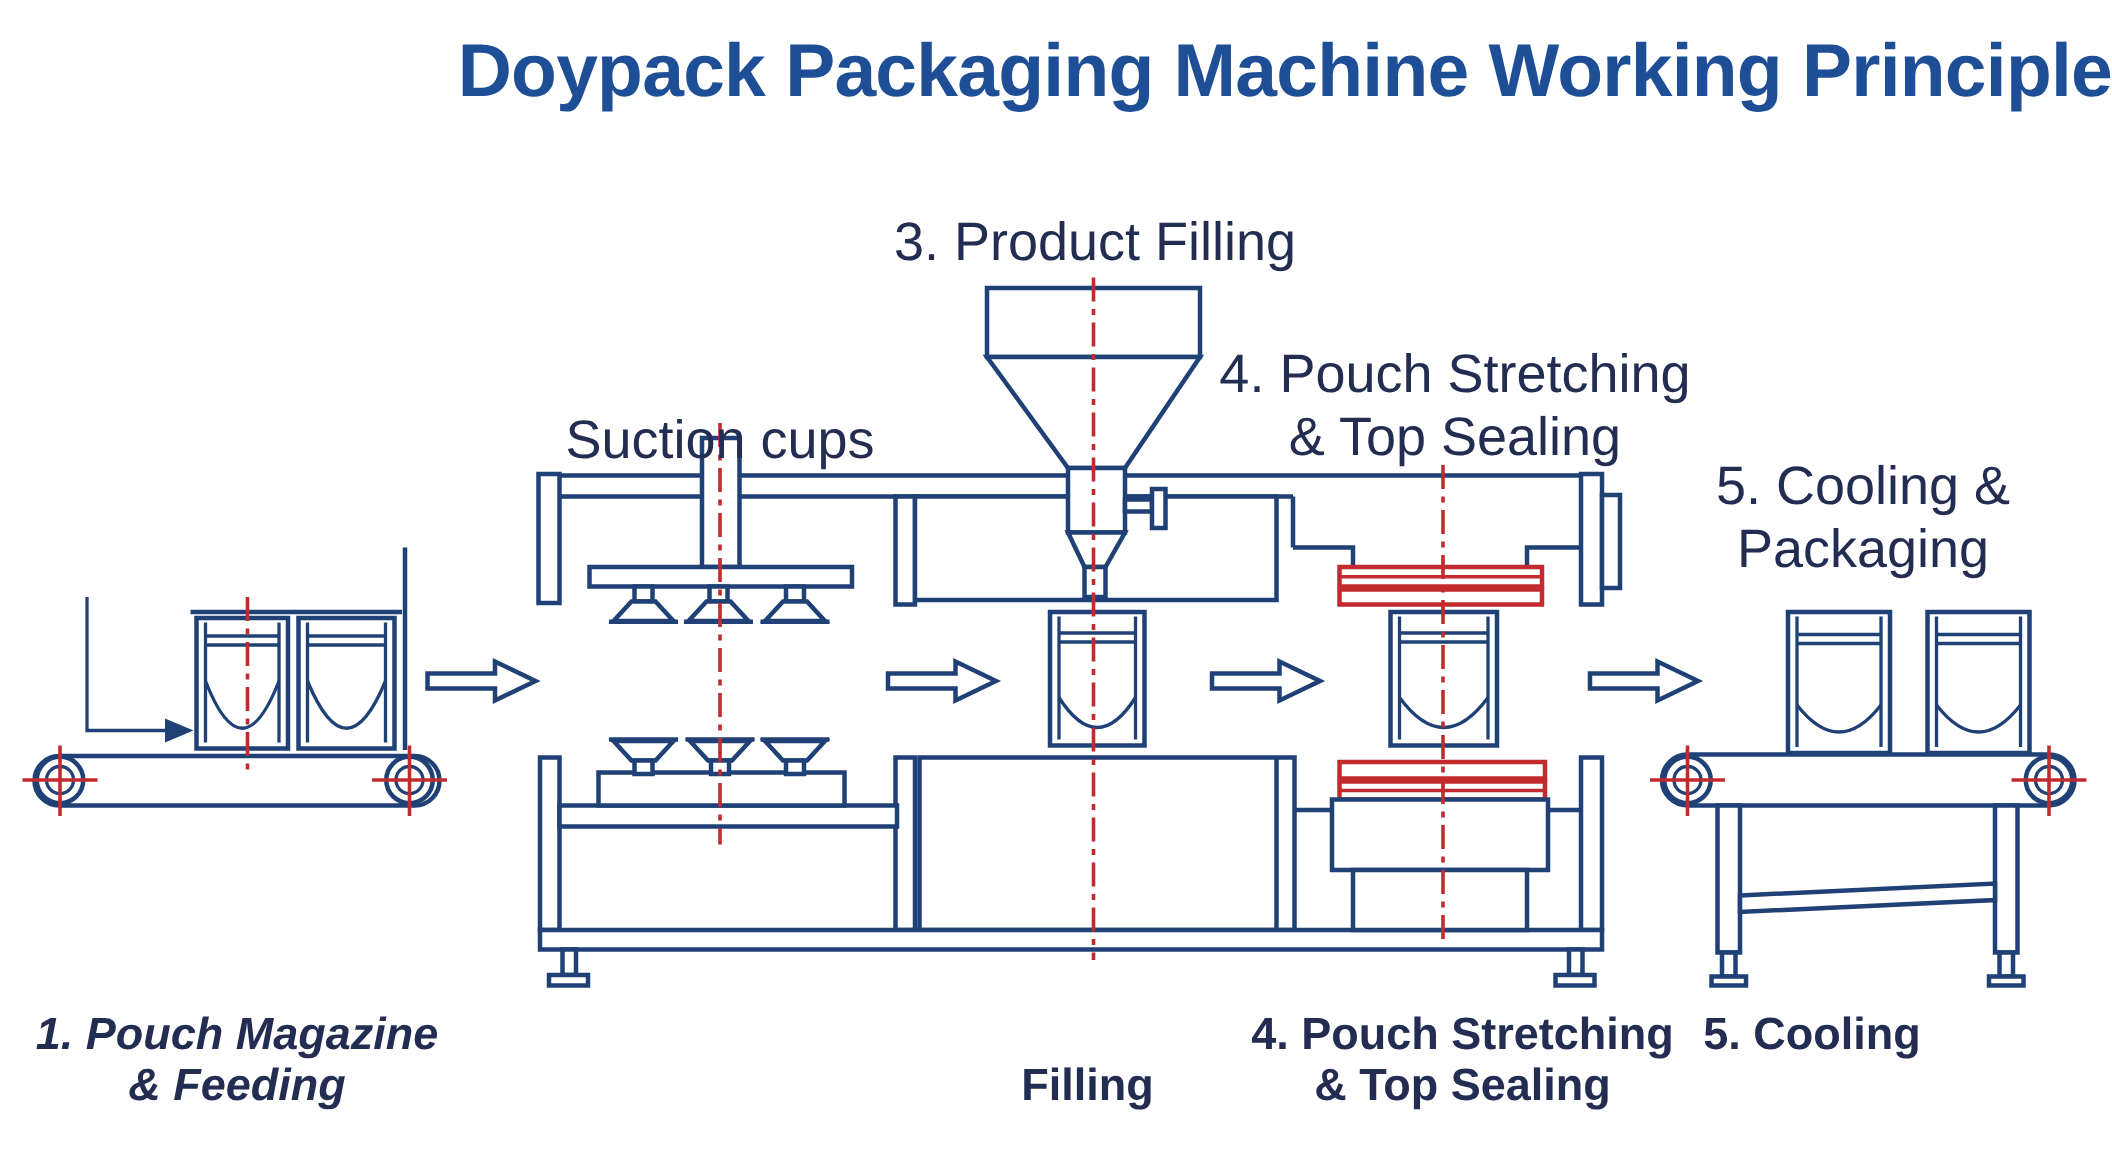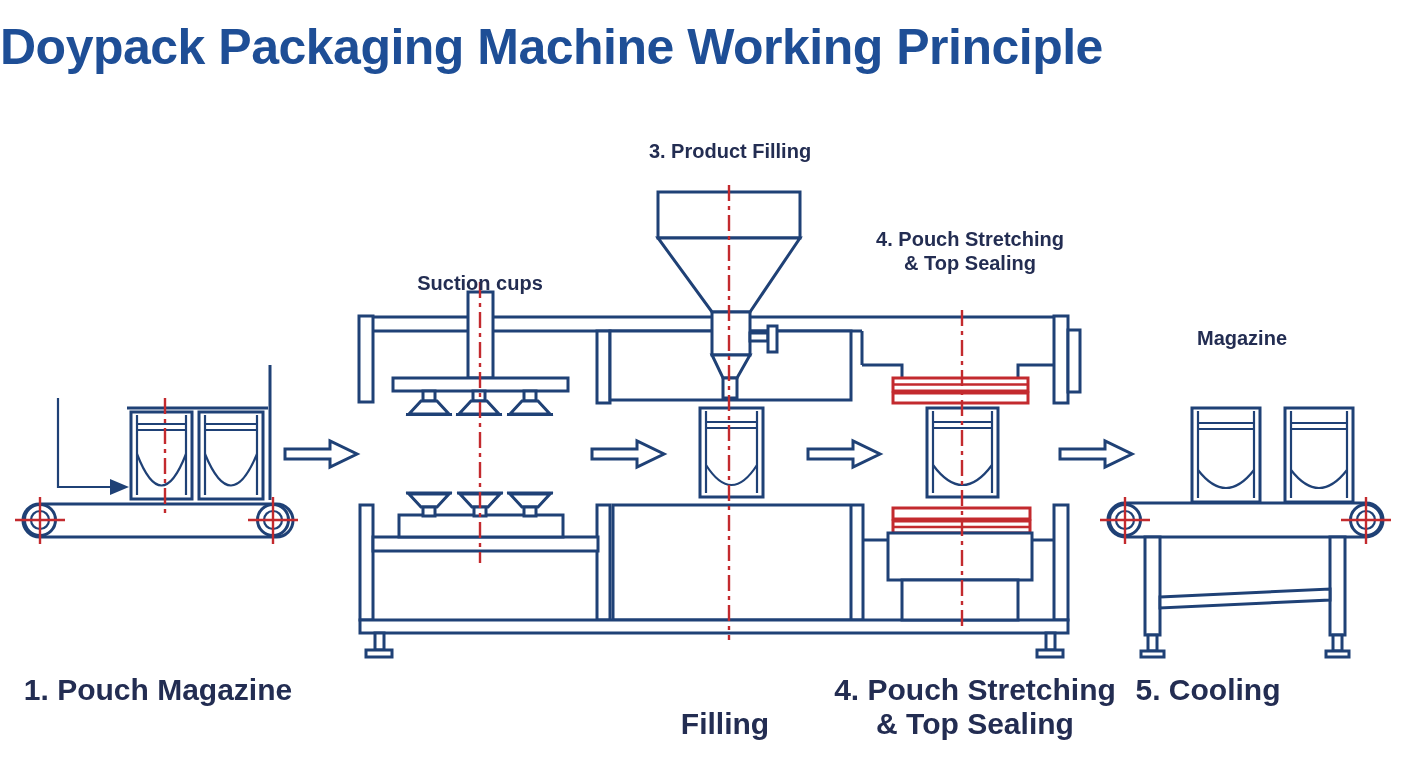--- a/index.html
+++ b/index.html
@@ -5,26 +5,26 @@
   :root{
     --c-title:#1e4e96; --c-line:#1f4176; --c-label:#232d52; --c-red:#c32a2e; --c-background:#ffffff;
   }
   html,body{margin:0;padding:0;}
   body{
     width:1408px;height:768px;position:relative;overflow:hidden;
     background:var(--c-background);
     font-family:"Liberation Sans", sans-serif;
   }
   .title{
-    position:absolute;left:0;top:18px;width:1408px;text-align:left;
+    position:absolute;left:0;top:18px;width:1408px;text-align:right;
     font-size:50px;font-weight:bold;letter-spacing:-0.5px;color:var(--c-title);
   }
   .ann{
     position:absolute;transform:translateX(-50%);text-align:center;
-    font-weight:bold;color:var(--c-label);font-size:20px;line-height:1.18;white-space:nowrap;
+    font-weight:normal;color:var(--c-label);font-size:36px;line-height:1.18;white-space:nowrap;
   }
   .step-label{
     position:absolute;transform:translateX(-50%);text-align:center;
     font-weight:bold;color:var(--c-label);font-size:30px;line-height:1.12;white-space:nowrap;
   }
   svg{position:absolute;left:0;top:0;}
   .s  {stroke:var(--c-line);stroke-width:3;fill:none;}
   .sf {stroke:var(--c-line);stroke-width:3;fill:#fff;}
   .s2 {stroke:var(--c-line);stroke-width:2.2;fill:none;}
   .fill{fill:var(--c-line);stroke:none;}
@@ -249,26 +249,27 @@
   </g>
 </svg>
 
 <div class="ann" style="left:480px;top:256px;margin-top:16px;">Suction cups</div>
 <div class="ann" style="left:730px;top:140px;">3. Product Filling</div>
 <div class="ann" style="left:970px;top:228px;">
   <span>4. Pouch Stretching</span><br>
   <span>&amp; Top Sealing</span>
 </div>
 <div class="ann" style="left:1242px;top:303px;">
-  <br>
-  <span>Magazine</span>
-</div>
-
-<div class="step-label" style="left:158px;top:673px;">
+  <span>5. Cooling &amp;</span><br>
+  <span>Packaging</span>
+</div>
+
+<div class="step-label" style="left:158px;top:673px;font-style:italic;">
   <span>1. Pouch Magazine</span><br>
+  <span>&amp; Feeding</span>
 </div>
 <div class="step-label" style="left:462px;top:673px;">
   <br>
 </div>
 <div class="step-label" style="left:725px;top:673px;">
   <br>
   <span>Filling</span>
 </div>
 <div class="step-label" style="left:975px;top:673px;">
   <span>4. Pouch Stretching</span><br>

